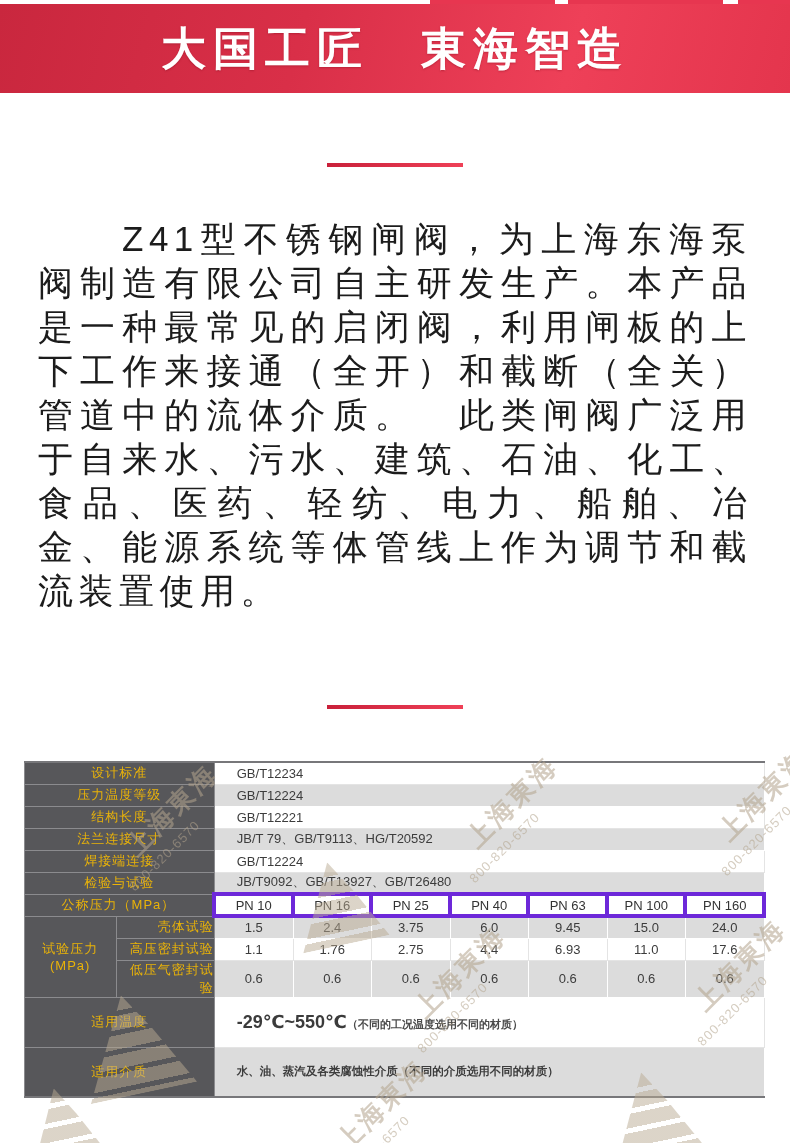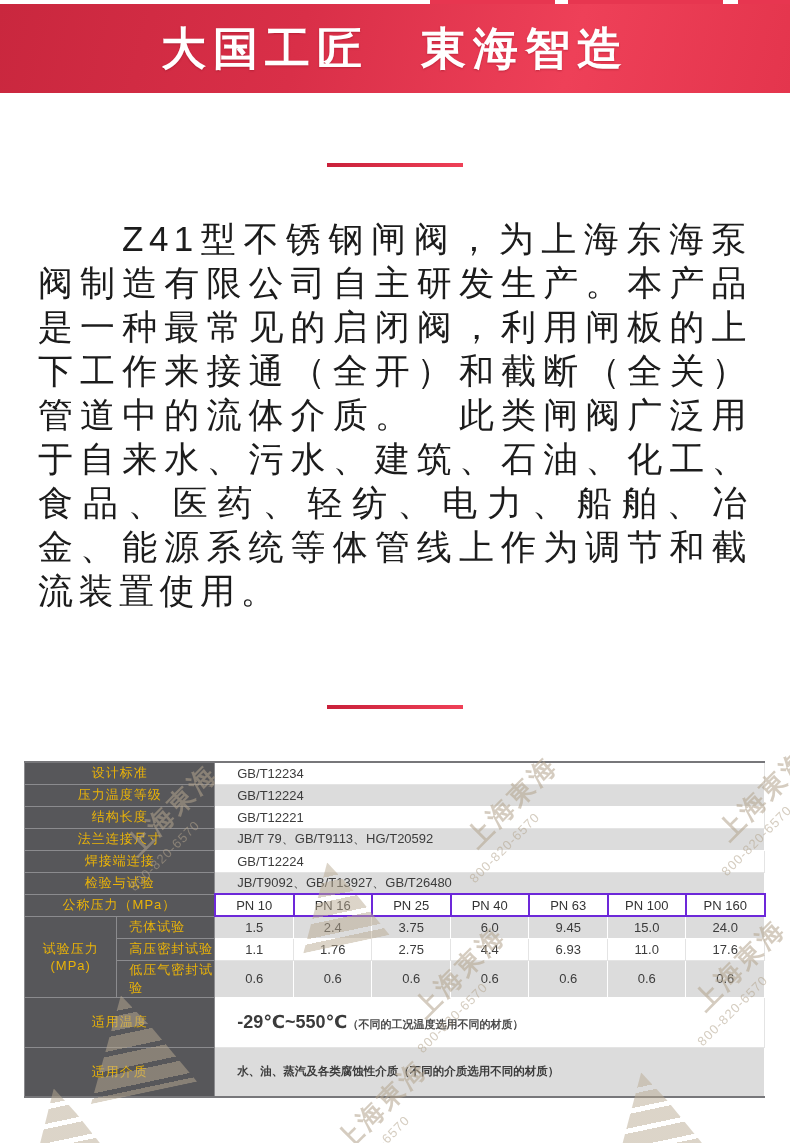--- a/index.html
+++ b/index.html
@@ -47,27 +47,27 @@
     border-top:2px solid #77777a;border-bottom:2px solid #77777a;
     font-size:13px;
   }
   .tbl td{padding:0;}
   .tbl tr.std{height:22px;}
   .tbl tr.tall{height:50px;}
   .tbl .lab{
     background:#57575a;color:#eab308;text-align:center;
     border:1px solid #8b8b8e;letter-spacing:1px;
   }
-  .tbl .lab.sub{text-align:left;padding-left:12px;}
+  .tbl .lab.sub{text-align:right;padding-left:12px;}
   .tbl .val{
     color:#3c3c3c;text-align:center;border:1px solid #ffffff;
   }
   .tbl tr.g .val{background:#dcdcdc;}
   .tbl tr.w .val{background:#ffffff;border-color:#e4e4e4;}
-  .tbl tr.pn .val{border:2px solid #6d28d9;color:#333;}
+  .tbl tr.pn .val{border:4px solid #6d28d9;color:#333;}
   .tbl .val.span{text-align:left;padding-left:22px;}
   .tmain{font-size:18px;font-weight:700;color:#3b3b3b;}
   .tnote{font-size:11px;font-weight:700;color:#4a4a4a;}
   .media-val{font-size:11.5px;font-weight:700;color:#3f3f3f;}
   
   .wm-layer{position:absolute;left:0;top:0;width:790px;height:1143px;pointer-events:none;z-index:2;}
   .wm{
     position:absolute;transform:rotate(-45deg);opacity:.55;
     color:#b3a48d;text-align:left;white-space:nowrap;
   }

